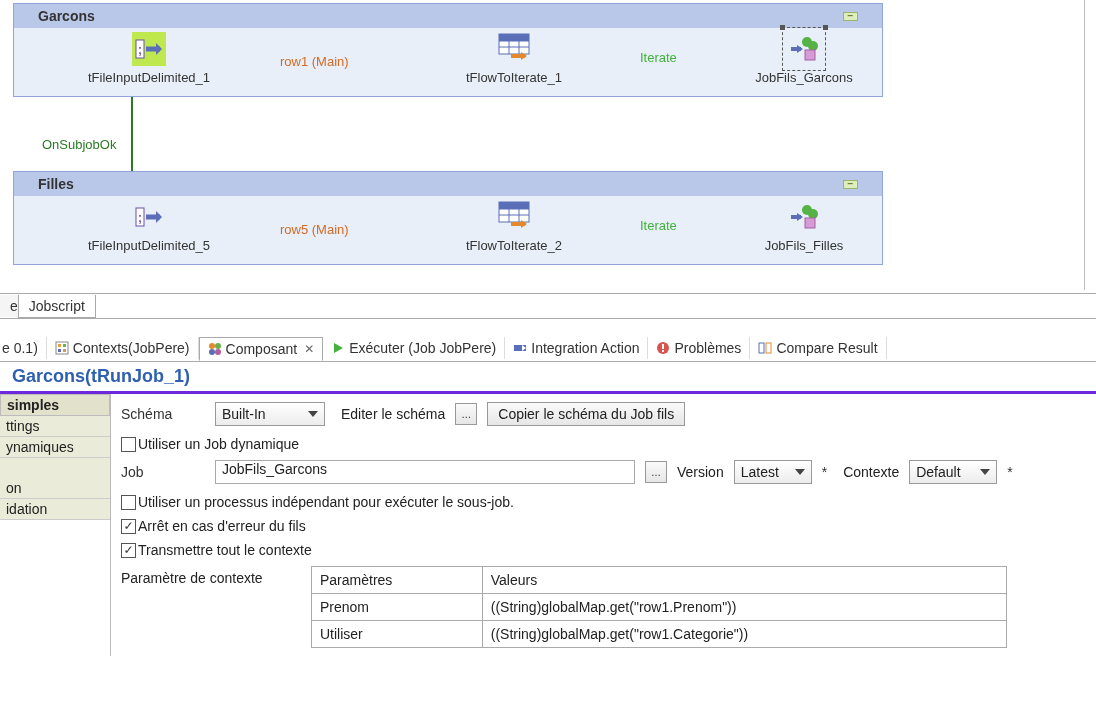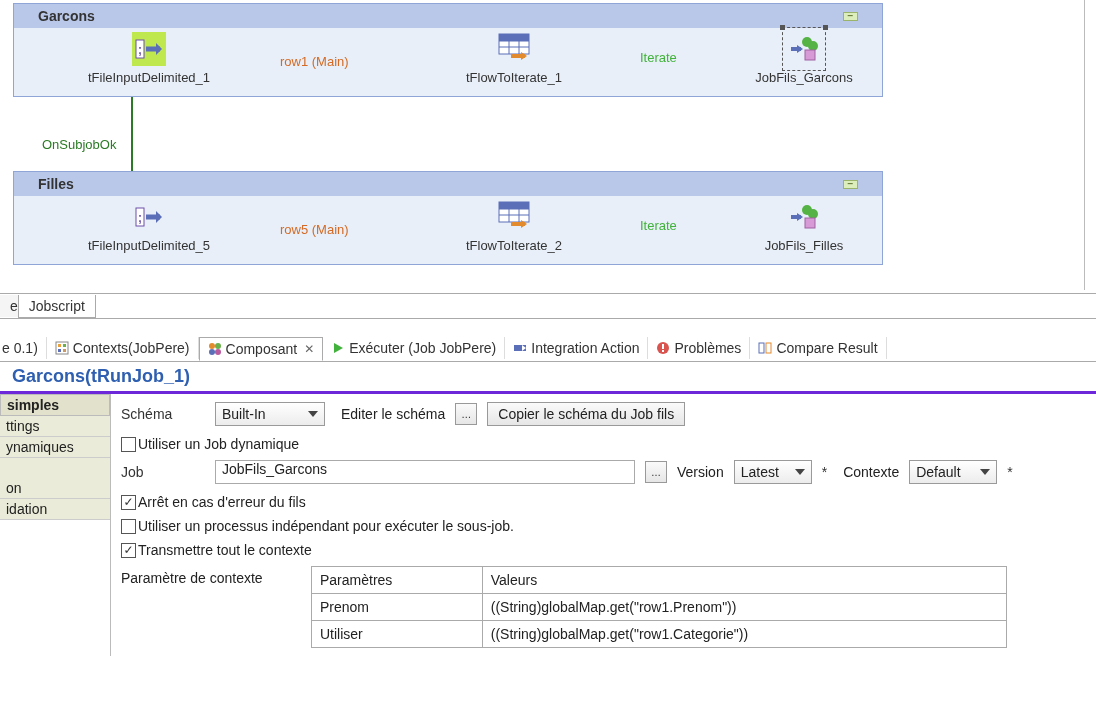--- a/index.html
+++ b/index.html
@@ -291,26 +291,26 @@
         </span>
         <span class="req-star">*</span>
       <span style="margin-left:6px;">Contexte</span>
       <span class="select" style="width:88px;">
           <span>Default</span>
         </span>
         <span class="req-star">*</span>
     </div>
 
     <div class="cb-row">
+      <span class="cb"></span>
+      <span>Utiliser un processus indépendant pour exécuter le sous-job.</span>
+    </div>
+    <div class="cb-row">
       <span class="cb checked"></span>
       <span>Arrêt en cas d'erreur du fils</span>
-    </div>
-    <div class="cb-row">
-      <span class="cb"></span>
-      <span>Utiliser un processus indépendant pour exécuter le sous-job.</span>
     </div>
     <div class="cb-row">
       <span class="cb checked"></span>
       <span>Transmettre tout le contexte</span>
     </div>
 
     <div style="position:relative; margin-top:4px;">
       <span class="param-label" style="left:0; top:4px;">Paramètre de contexte</span>
       <table class="param-table">
         <tbody>

